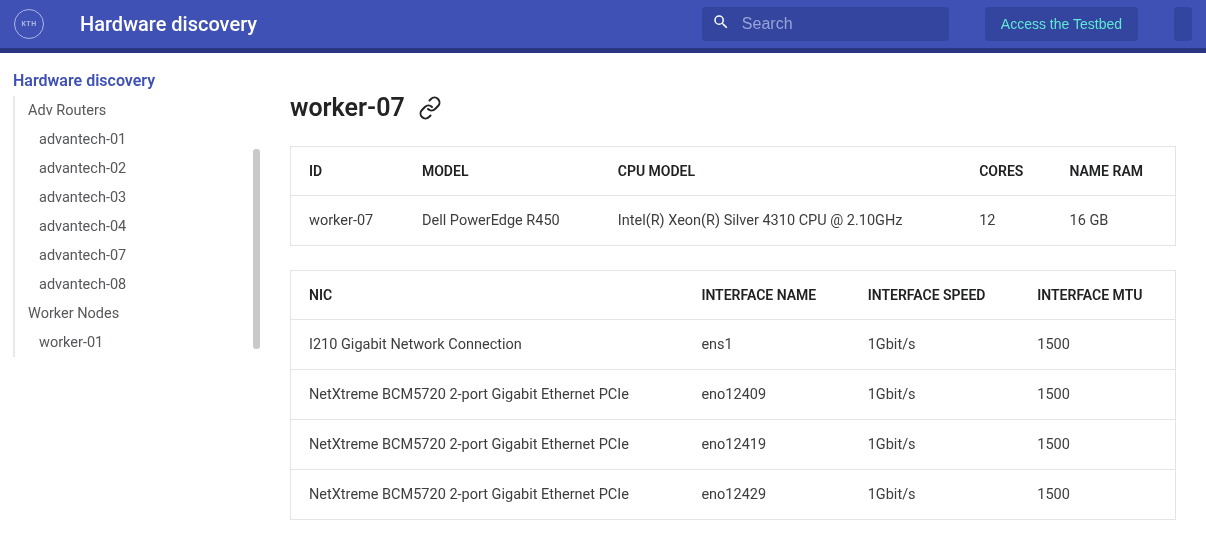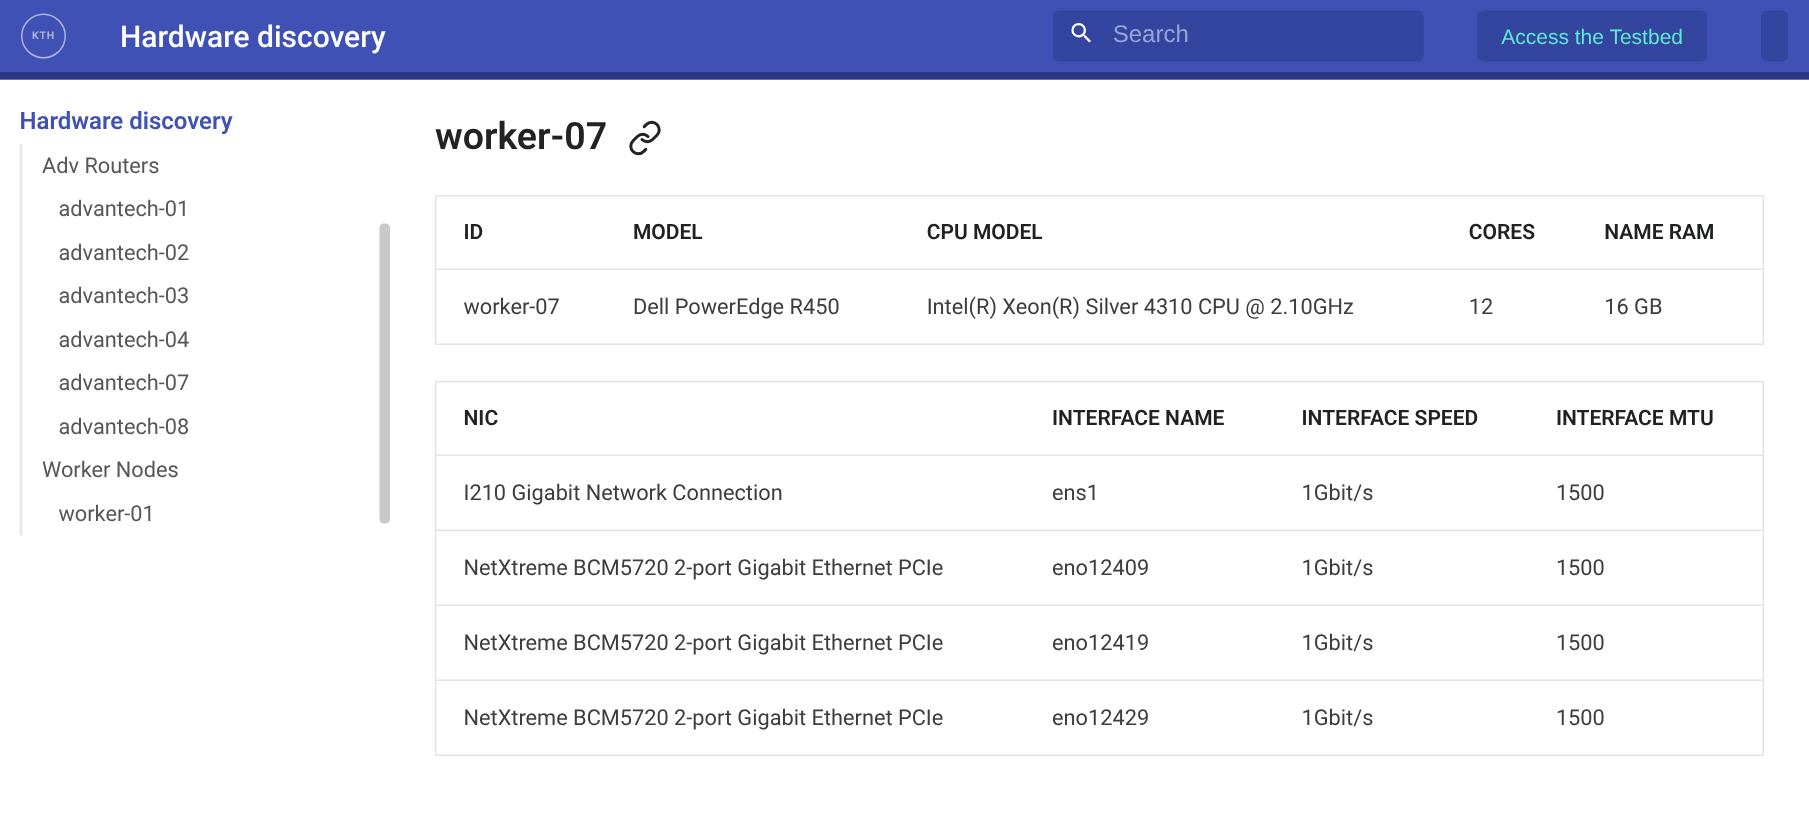--- a/index.html
+++ b/index.html
@@ -116,21 +116,21 @@
       position: absolute;
       right: 0;
       top: 0;
       bottom: 0;
       width: 7px;
     }
 
     
     .main {
       flex: 1;
-      padding: 24px 30px 0 30px;
+      padding: 40px 30px 0 30px;
       overflow: auto;
     }
     .page-title-row {
       display: flex;
       align-items: center;
       gap: 12px;
       margin-bottom: 24px;
     }
     .page-title {
       font-size: 25px;

